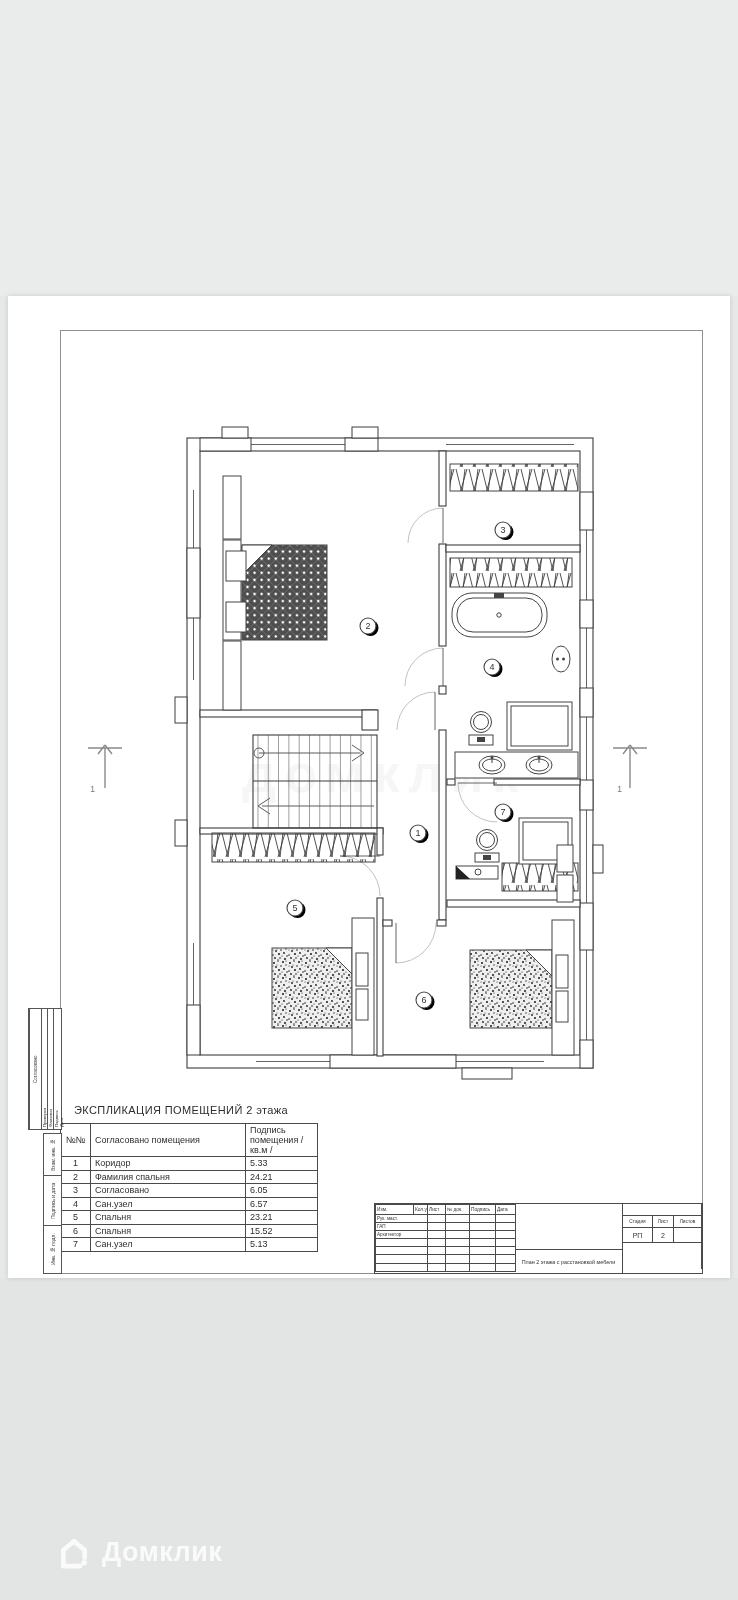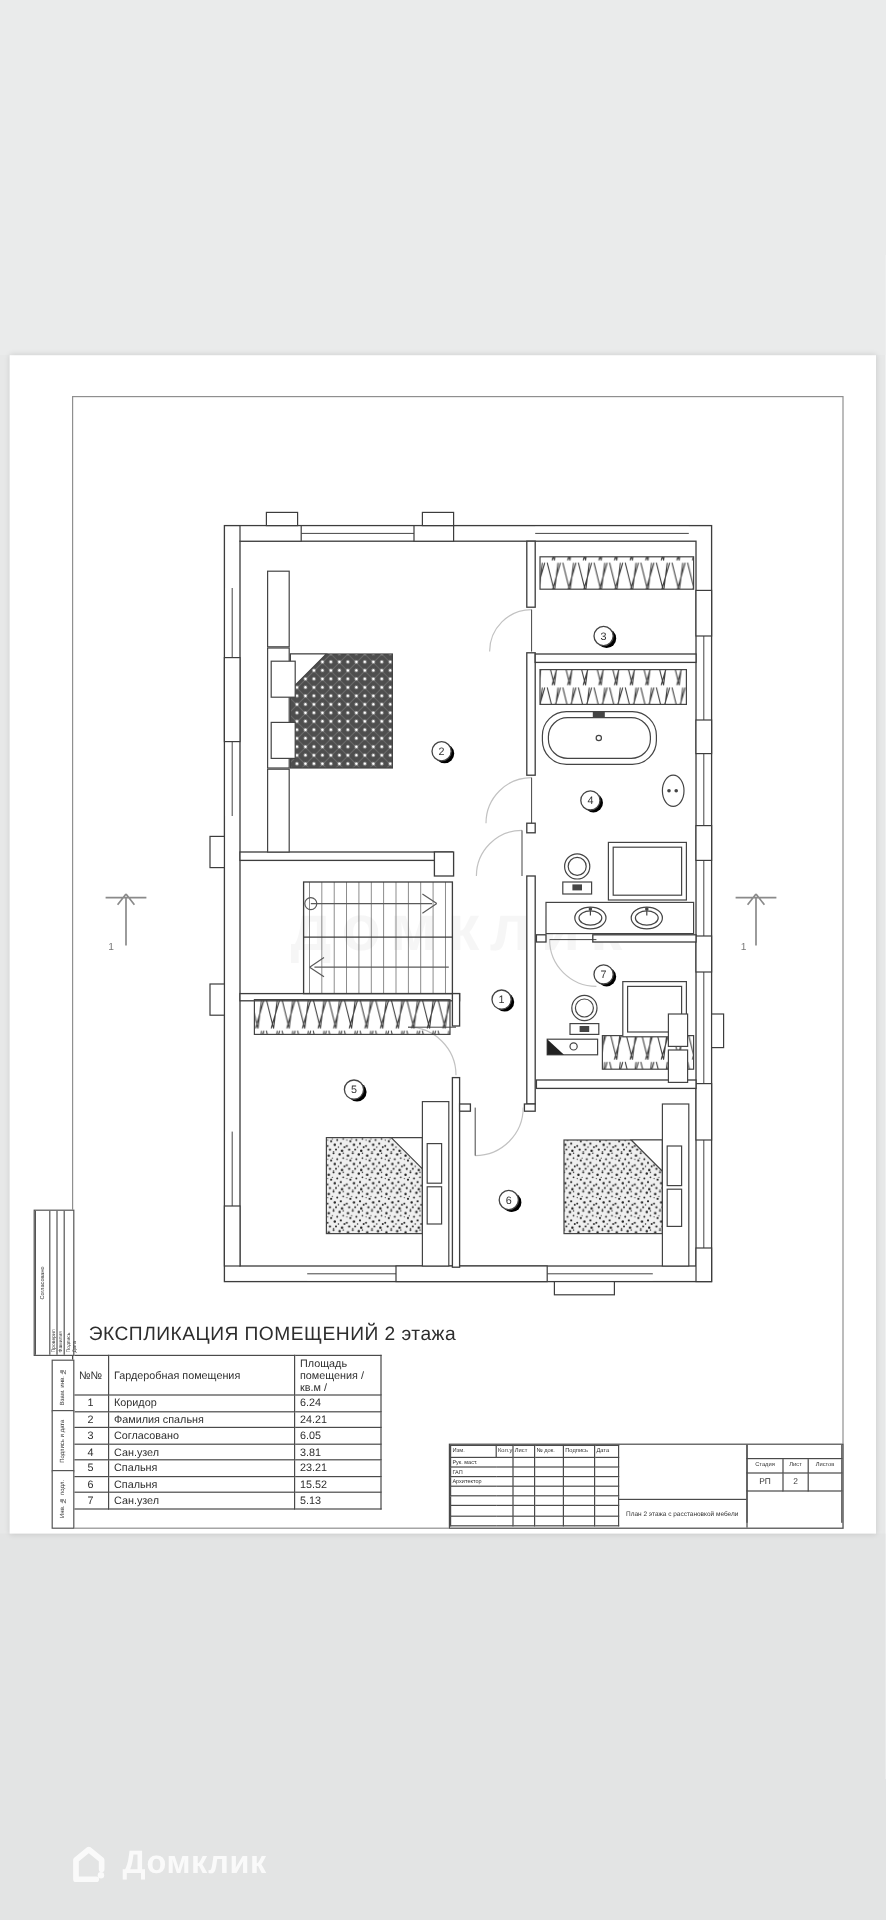--- a/index.html
+++ b/index.html
@@ -7,21 +7,21 @@
        font-family:"Liberation Sans",sans-serif;overflow:hidden;}
   .band-top{position:absolute;left:0;top:0;width:738px;height:296px;background:#eaebeb;}
   .band-bottom{position:absolute;left:0;top:1278px;width:738px;height:322px;background:#e3e4e4;}
   .page{position:absolute;left:8px;top:296px;width:722px;height:982px;background:#ffffff;
         box-shadow:0 0 5px rgba(0,0,0,.14);}
   .frame{position:absolute;left:60px;top:330px;width:641px;height:942px;border:1px solid #8f8f8f;}
   .plan-svg{position:absolute;left:0;top:0;width:738px;height:1600px;}
 
   
   .explic{position:absolute;left:60px;top:1104px;color:#2e2e2e;}
-  .explic-title{margin:0 0 7px 14px;font-size:16px;letter-spacing:.4px;color:#2d2d2d;}
+  .explic-title{margin:0 0 7px 14px;font-size:11px;letter-spacing:.4px;color:#2d2d2d;}
   .explic-table{border-collapse:collapse;table-layout:fixed;width:257px;font-size:9px;color:#2e2e2e;}
   .explic-table th,.explic-table td{border:1px solid #4a4a4a;padding:1px 4px;font-weight:400;}
   .explic-table thead th{height:30px;vertical-align:middle;text-align:left;line-height:10px;}
   .explic-table thead th:first-child{text-align:center;}
   .explic-table tbody td{height:10.5px;line-height:10px;}
   .explic-table tbody td:first-child{text-align:center;}
 
   
   .tblock{position:absolute;left:374px;top:1203px;width:327px;height:69px;border:1px solid #4a4a4a;
           color:#333;background:#fff;}
@@ -321,44 +321,44 @@
   <div class="explic-title">ЭКСПЛИКАЦИЯ ПОМЕЩЕНИЙ 2 этажа</div>
   <table class="explic-table">
     <colgroup>
         <col style="width:30px">
         <col style="width:155px">
         <col style="width:72px">
       </colgroup>
     <thead>
       <tr>
         <th>№№</th>
-        <th>Гардеробная помещения</th>
-        <th>Площадь помещения / кв.м /</th>
+        <th>Согласовано помещения</th>
+        <th>Подпись помещения / кв.м /</th>
       </tr>
     </thead>
     <tbody>
         <tr>
           <td>1</td>
           <td>Коридор</td>
-          <td>6.24</td>
+          <td>5.33</td>
         </tr>
         <tr>
           <td>2</td>
           <td>Фамилия спальня</td>
           <td>24.21</td>
         </tr>
         <tr>
           <td>3</td>
           <td>Согласовано</td>
           <td>6.05</td>
         </tr>
         <tr>
           <td>4</td>
           <td>Сан.узел</td>
-          <td>3.81</td>
+          <td>6.57</td>
         </tr>
         <tr>
           <td>5</td>
           <td>Спальня</td>
           <td>23.21</td>
         </tr>
         <tr>
           <td>6</td>
           <td>Спальня</td>
           <td>15.52</td>

